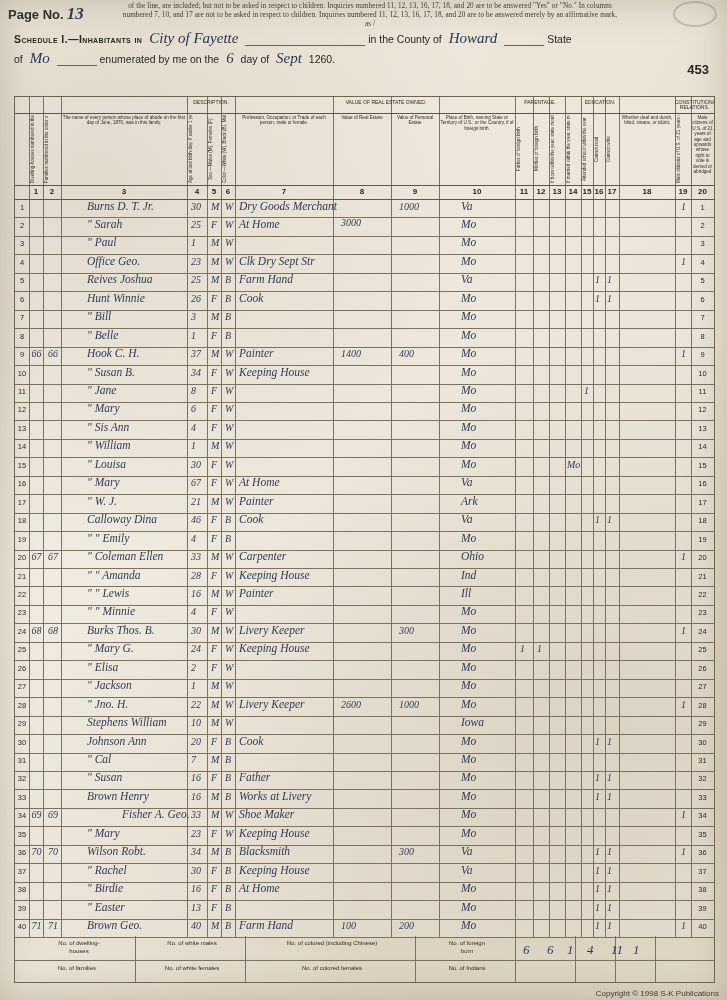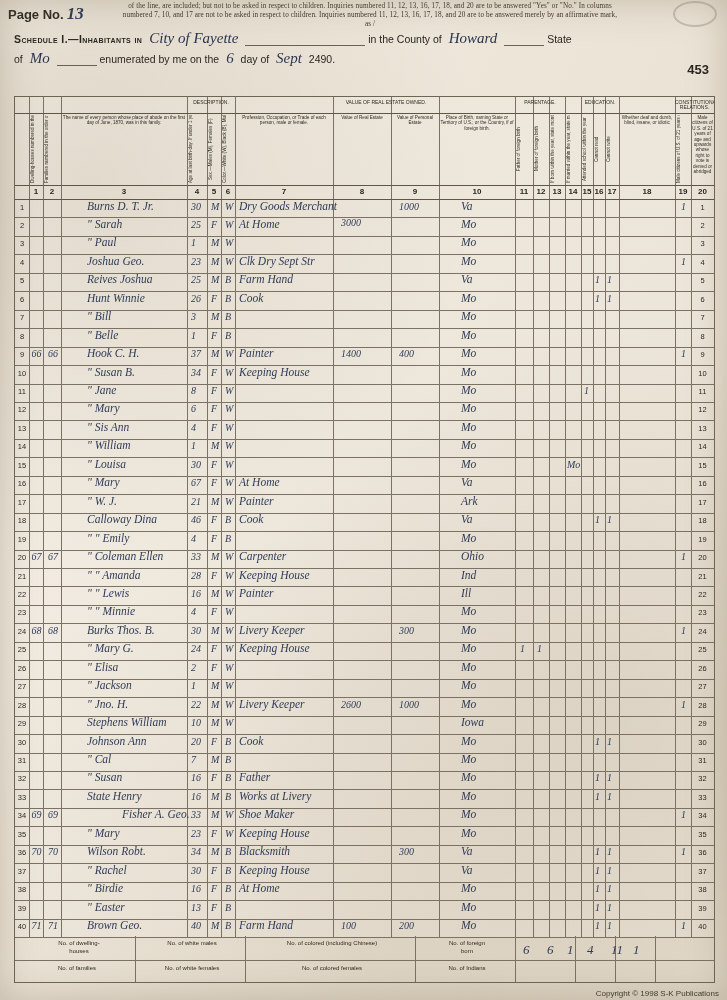--- a/index.html
+++ b/index.html
@@ -193,21 +193,21 @@
   </div>
 
   <div class="hdr-line l2">
     <span>of</span>
     <span class="ms">Mo</span>
     <span class="rule" style="width:40px;">&nbsp;</span>
     <span>enumerated by me on the</span>
     <span class="ms">6</span>
     <span>day of</span>
     <span class="ms">Sept</span>
-    <span>2490.</span>
+    <span>1260.</span>
   </div>
 
   <div class="pg-num-right">453</div>
 
 
   <div class="grid" id="grid">
       <div class="vline" style="left: 14px;"></div>
       <div class="vline" style="left: 28px;"></div>
       <div class="vline" style="left: 46px;"></div>
       <div class="vline" style="left: 172px;"></div>
@@ -336,21 +336,21 @@
       <div class="hw" style="left: 446px; top: 120.95px;">Mo</div>
       <div class="rownum" style="left: 0px; width: 14px; top: 142.4px;">3</div>
       <div class="rownum" style="left: 676px; width: 23px; top: 142.4px;">3</div>
       <div class="hw" style="left: 72px; top: 139.4px;">" Paul</div>
       <div class="hw sm" style="left: 176px; top: 140.4px;">1</div>
       <div class="hw sm" style="left: 196px; top: 140.4px;">M</div>
       <div class="hw sm" style="left: 210px; top: 140.4px;">W</div>
       <div class="hw" style="left: 446px; top: 139.4px;">Mo</div>
       <div class="rownum" style="left: 0px; width: 14px; top: 160.85px;">4</div>
       <div class="rownum" style="left: 676px; width: 23px; top: 160.85px;">4</div>
-      <div class="hw" style="left: 72px; top: 157.85px;">Joshua Geo.</div>
+      <div class="hw" style="left: 72px; top: 157.85px;">Office Geo.</div>
       <div class="hw sm" style="left: 176px; top: 158.85px;">23</div>
       <div class="hw sm" style="left: 196px; top: 158.85px;">M</div>
       <div class="hw sm" style="left: 210px; top: 158.85px;">W</div>
       <div class="hw" style="left: 224px; top: 157.85px;">Clk Dry Sept Str</div>
       <div class="hw" style="left: 446px; top: 157.85px;">Mo</div>
       <div class="hw sm" style="left: 666px; top: 158.85px;">1</div>
       <div class="rownum" style="left: 0px; width: 14px; top: 179.3px;">5</div>
       <div class="rownum" style="left: 676px; width: 23px; top: 179.3px;">5</div>
       <div class="hw" style="left: 72px; top: 176.3px;">Reives Joshua</div>
       <div class="hw sm" style="left: 176px; top: 177.3px;">25</div>
@@ -585,21 +585,21 @@
       <div class="hw" style="left: 72px; top: 674.45px;">" Susan</div>
       <div class="hw sm" style="left: 176px; top: 675.45px;">16</div>
       <div class="hw sm" style="left: 196px; top: 675.45px;">F</div>
       <div class="hw sm" style="left: 210px; top: 675.45px;">B</div>
       <div class="hw" style="left: 224px; top: 674.45px;">Father</div>
       <div class="hw" style="left: 446px; top: 674.45px;">Mo</div>
       <div class="hw sm" style="left: 580px; top: 675.45px;">1</div>
       <div class="hw sm" style="left: 592px; top: 675.45px;">1</div>
       <div class="rownum" style="left: 0px; width: 14px; top: 695.9px;">33</div>
       <div class="rownum" style="left: 676px; width: 23px; top: 695.9px;">33</div>
-      <div class="hw" style="left: 72px; top: 692.9px;">State Henry</div>
+      <div class="hw" style="left: 72px; top: 692.9px;">Brown Henry</div>
       <div class="hw sm" style="left: 176px; top: 693.9px;">16</div>
       <div class="hw sm" style="left: 196px; top: 693.9px;">M</div>
       <div class="hw sm" style="left: 210px; top: 693.9px;">B</div>
       <div class="hw" style="left: 224px; top: 692.9px;">Works at Livery</div>
       <div class="hw" style="left: 446px; top: 692.9px;">Mo</div>
       <div class="hw sm" style="left: 580px; top: 693.9px;">1</div>
       <div class="hw sm" style="left: 592px; top: 693.9px;">1</div>
       <div class="rownum" style="left: 0px; width: 14px; top: 714.35px;">34</div>
       <div class="rownum" style="left: 676px; width: 23px; top: 714.35px;">34</div>
       <div class="hw sm ctr" style="left: 15px; top: 712.35px; width: 13px;">69</div>

